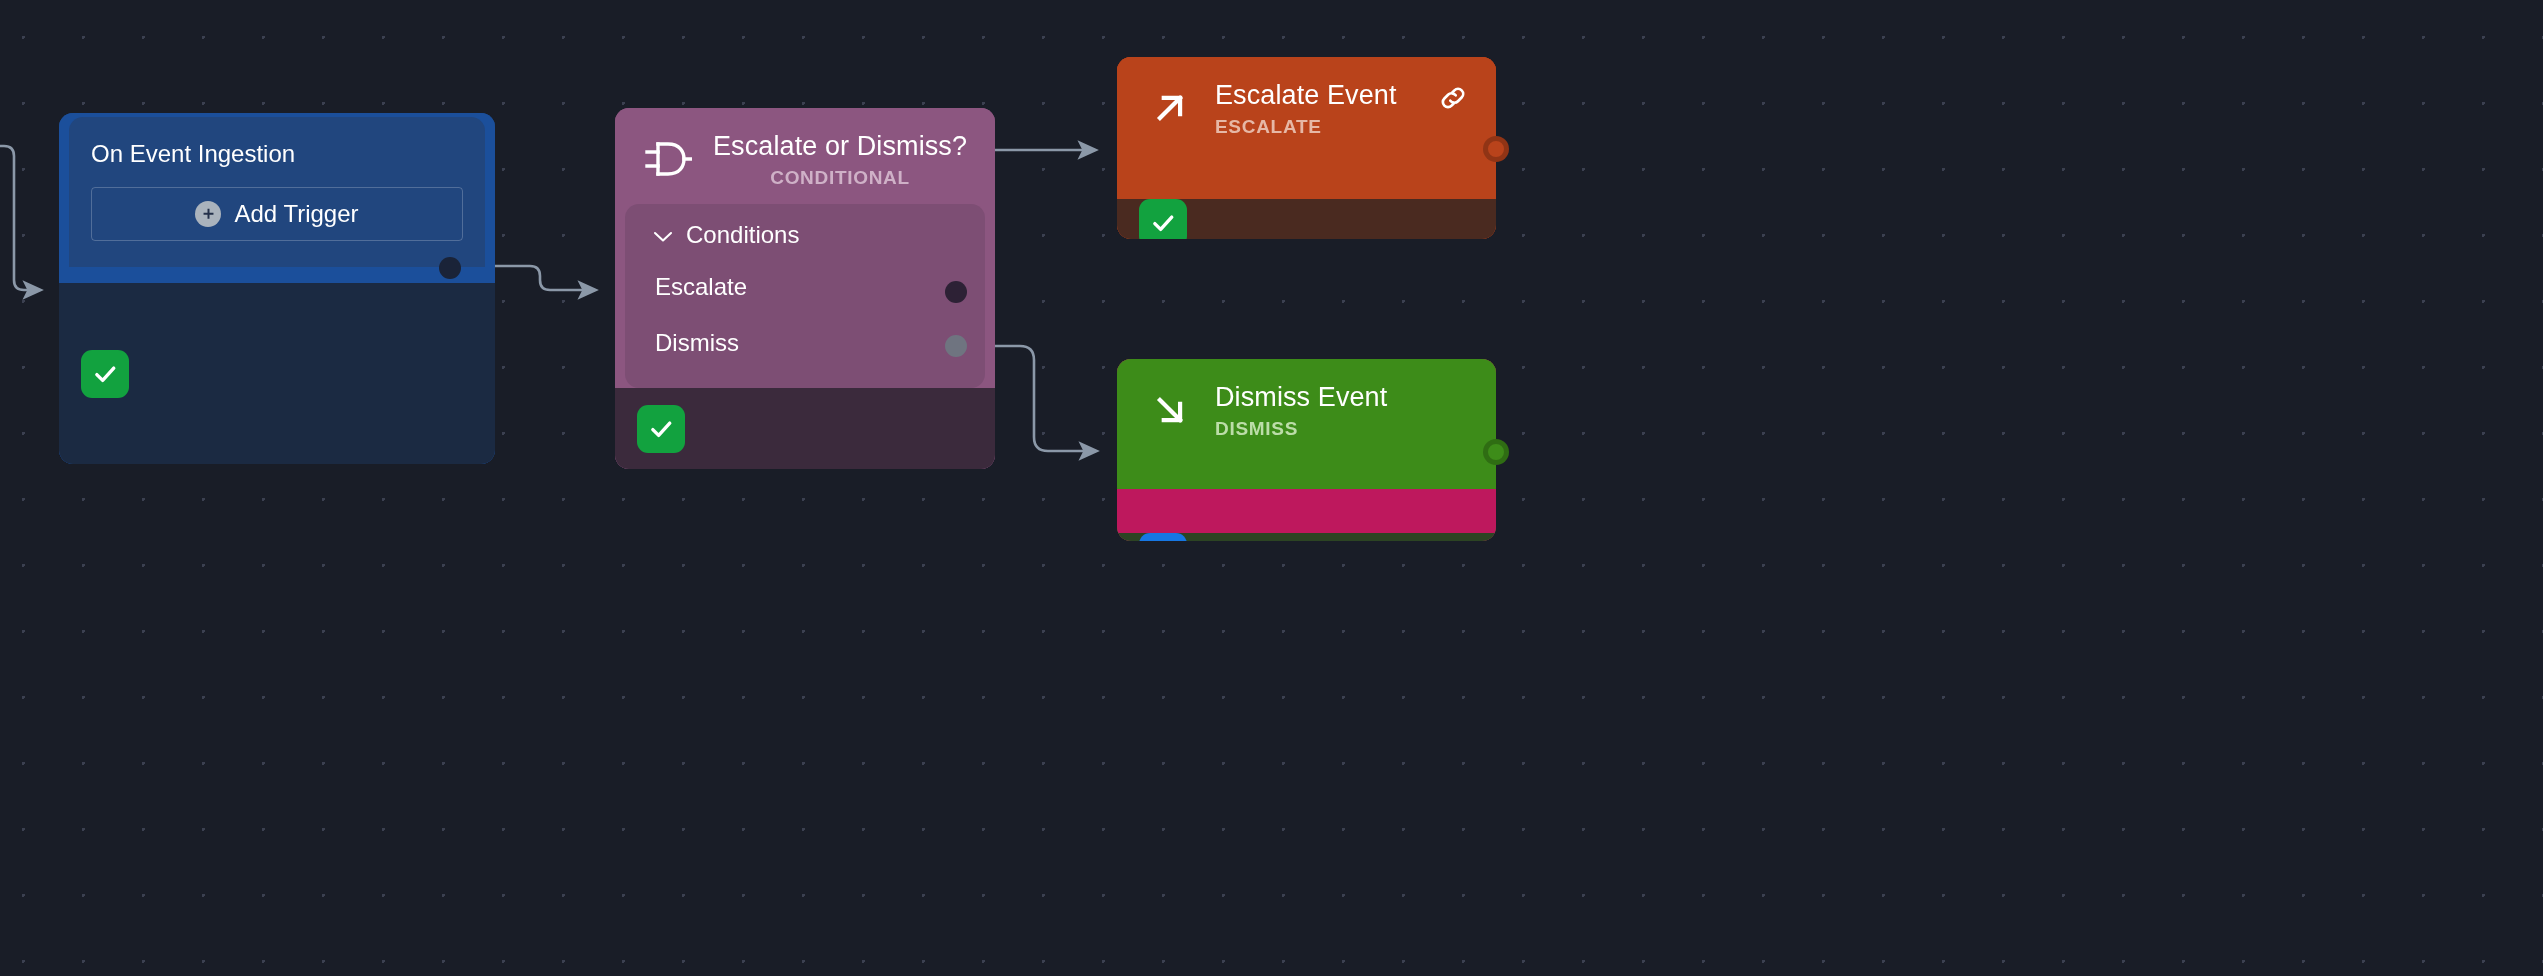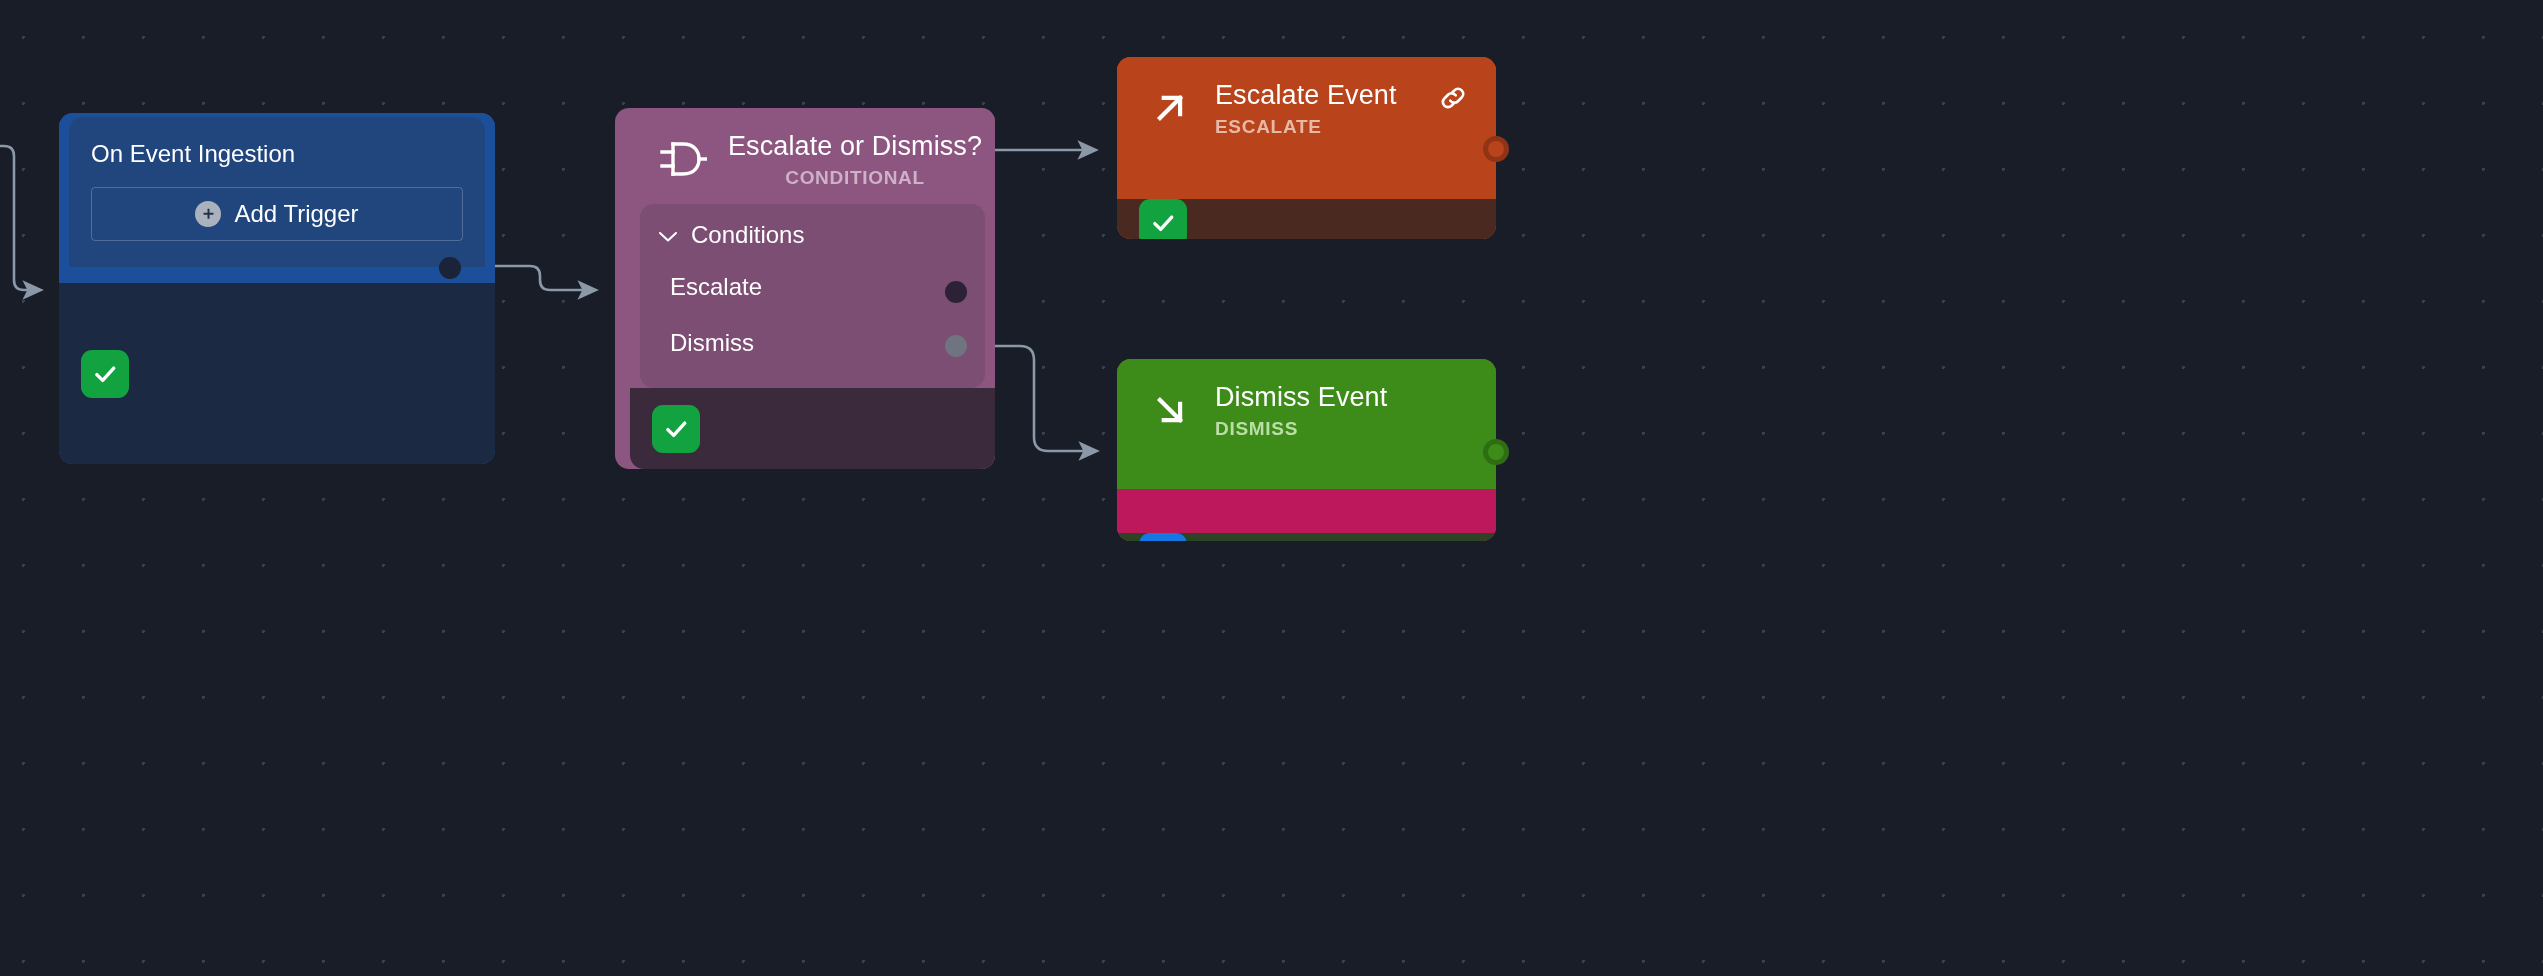--- a/index.html
+++ b/index.html
@@ -174,33 +174,33 @@
     flex: none;
   }
   #trigger-node .node-footer { background: #1b2a42; }
 
   
   #cond-node {
     left: 615px; top: 108px;
     width: 380px; height: 361px;
     background: #8c5680;
   }
-  #cond-node .node-inner { background: #8c5680; margin-left: 15px; }
+  #cond-node .node-inner { background: #8c5680; }
   #cond-node .node-subtitle { color: #cfb1c7; text-align: center; }
   #cond-node .cond-body {
     margin: 4px 10px 0 10px;
     background: #7d4e74;
     border-radius: 14px;
     padding: 16px 0 18px 0;
     flex: none;
   }
   .cond-head {
     display: flex; align-items: center; gap: 13px;
     color: #ffffff; font-size: 24px; line-height: 30px;
-    padding: 0 22px 8px 18px;
+    padding: 0 22px 8px 28px;
     cursor: pointer;
   }
   .cond-item {
     color: #ffffff; font-size: 24px; line-height: 30px;
     padding: 14px 22px 12px 30px;
     position: relative;
     white-space: nowrap;
   }
   #cond-node .node-footer { background: #3b2a3c; }
 

